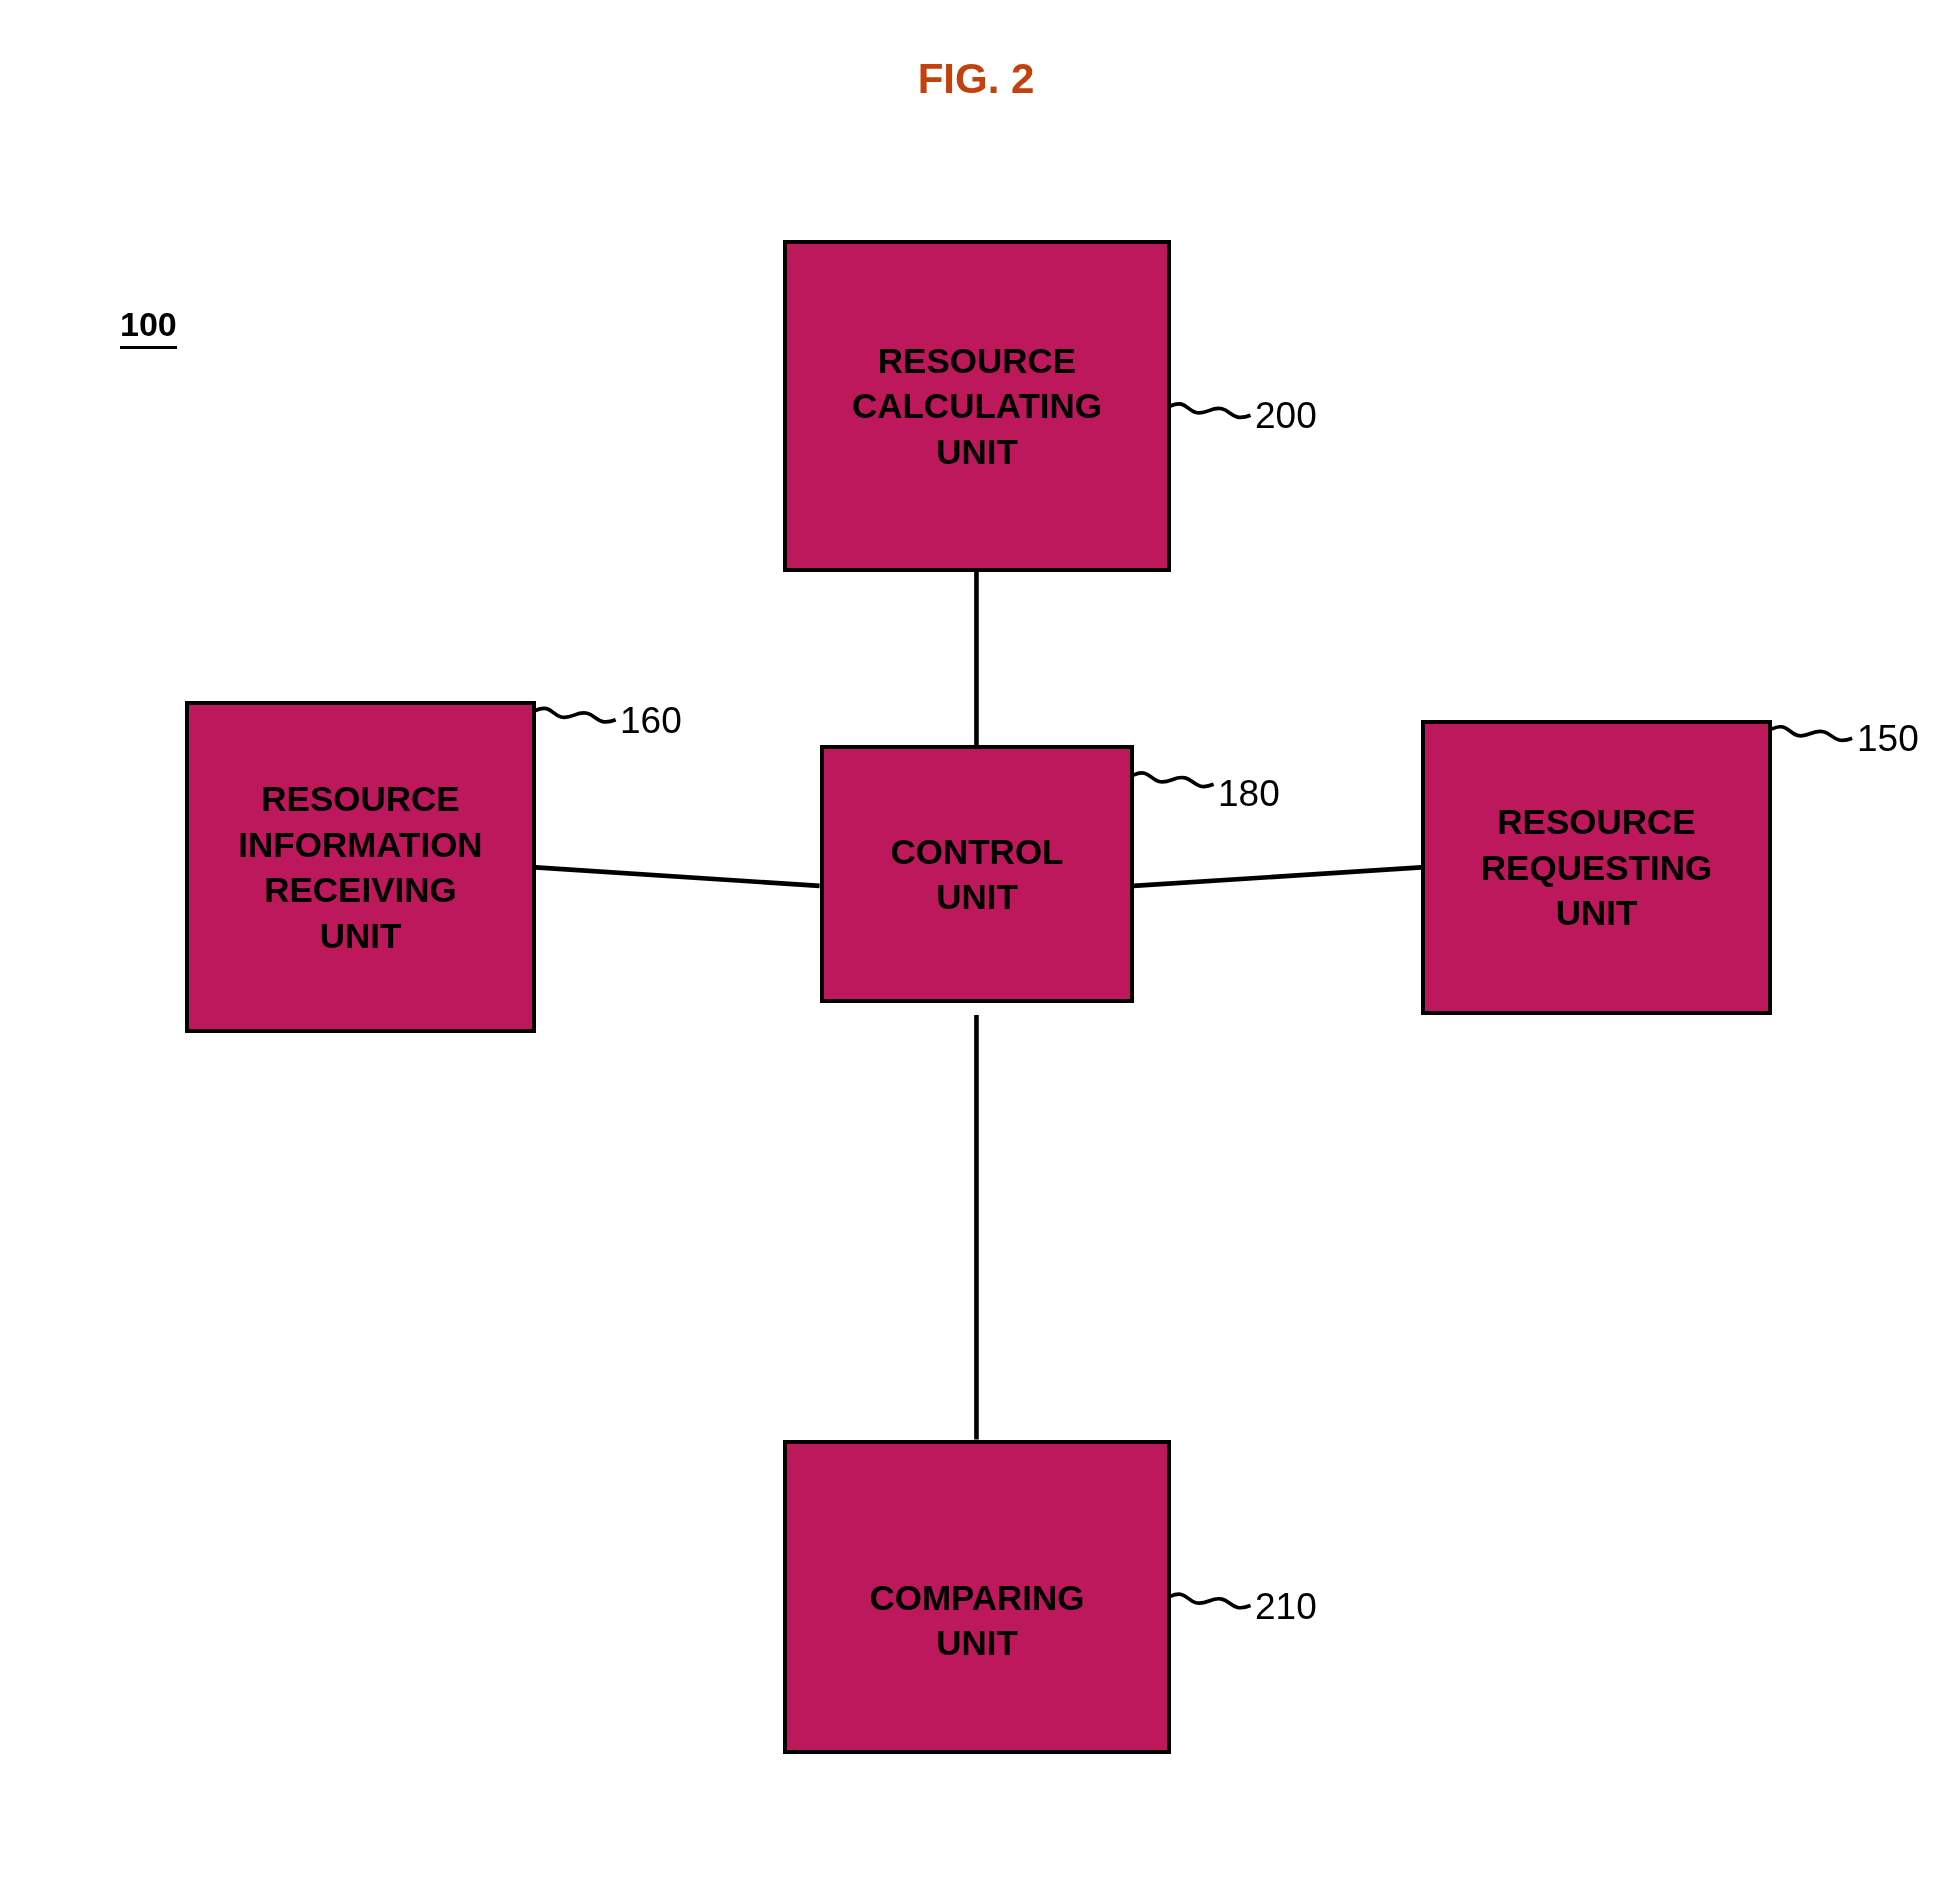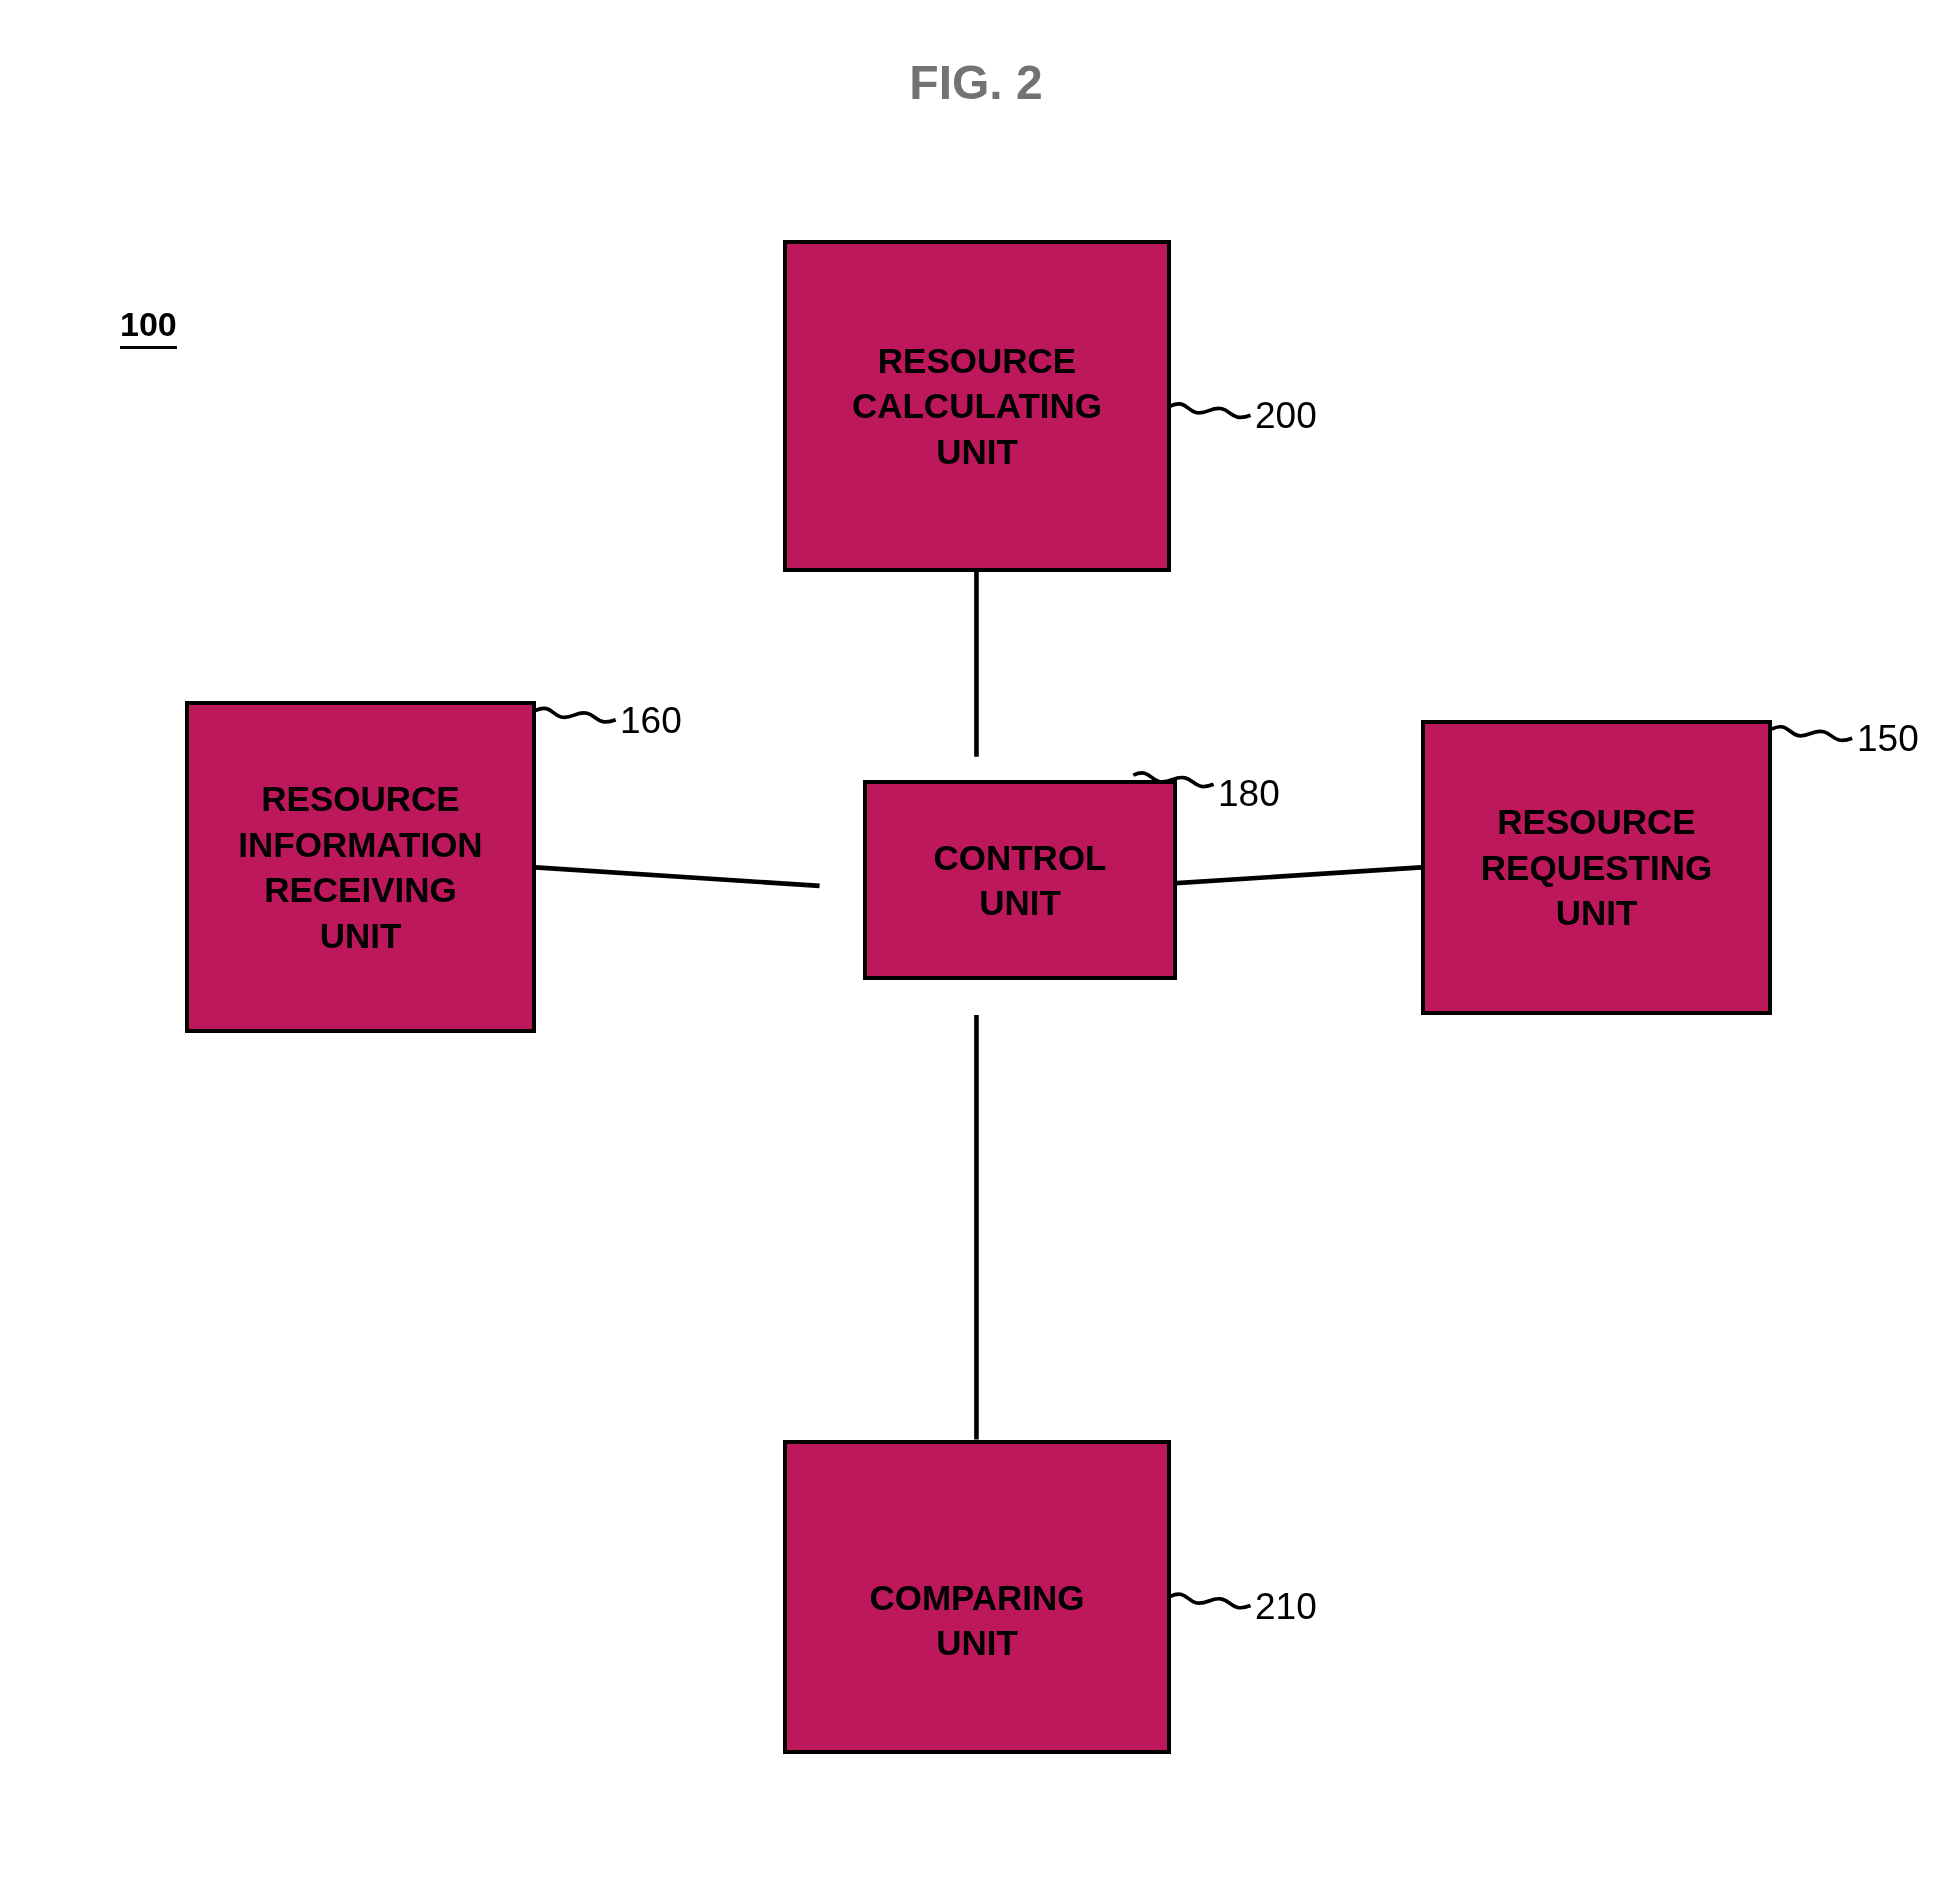--- a/index.html
+++ b/index.html
@@ -18,24 +18,24 @@
       top: 0; left: 0;
       width: 1952px;
       height: 1887px;
     }
 
     .fig-title {
       position: absolute;
       top: 55px;
       left: 50%;
       transform: translateX(-50%);
-      font-size: 48px;
+      font-size: 42px;
       font-weight: bold;
       font-family: Arial, sans-serif;
-      color: #737373;
+      color: #c2410c;
       text-align: center;
     }
 
     .ref-100 {
       position: absolute;
       top: 305px;
       left: 120px;
       font-size: 34px;
       font-weight: bold;
       font-family: Arial, sans-serif;
@@ -62,24 +62,23 @@
     .box-rcu {
       width: 388px;
       height: 332px;
       left: 783px;
       top: 240px;
     }
 
     
     .box-control {
       width: 314px;
-      height: 200px;
+      height: 258px;
       left: 820px;
-      top: 780px;
-      margin-left: 43px;
+      top: 745px;
     }
 
     
     .box-riru {
       width: 351px;
       height: 332px;
       left: 185px;
       top: 701px;
     }
 

